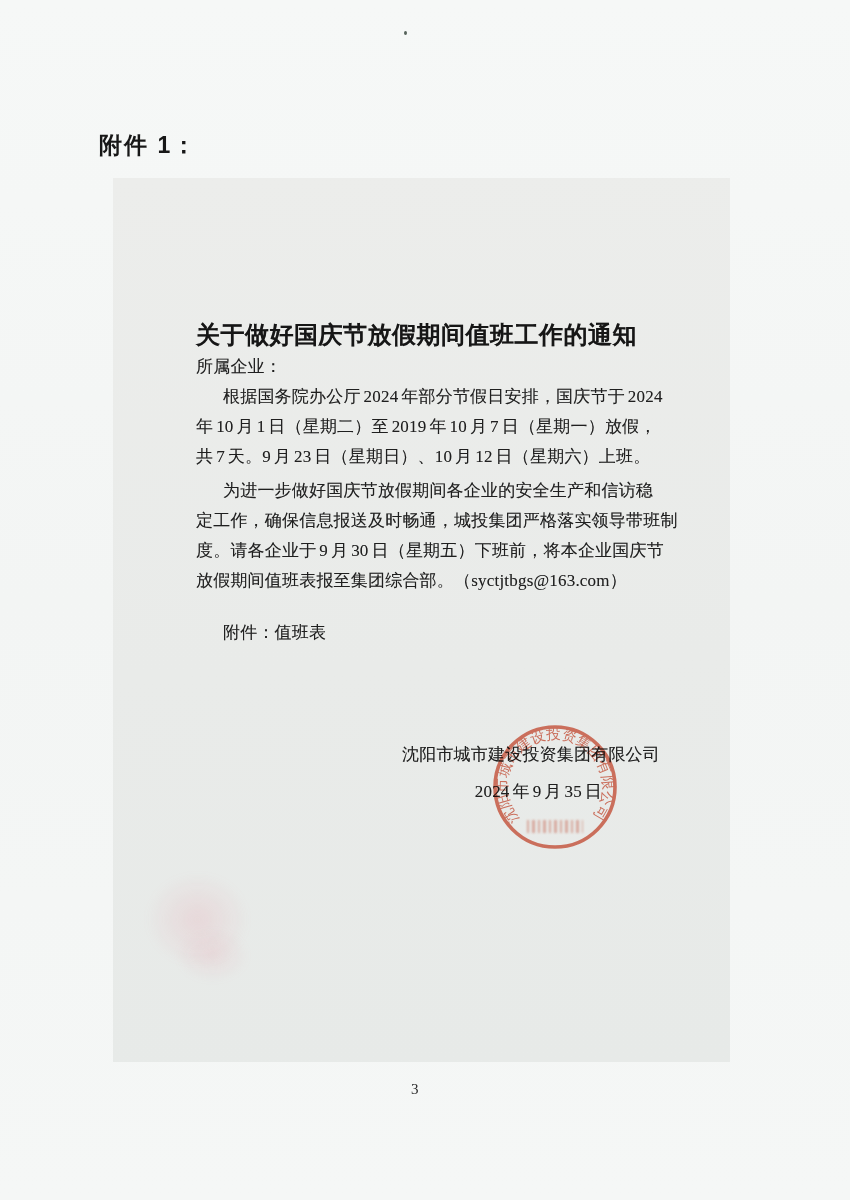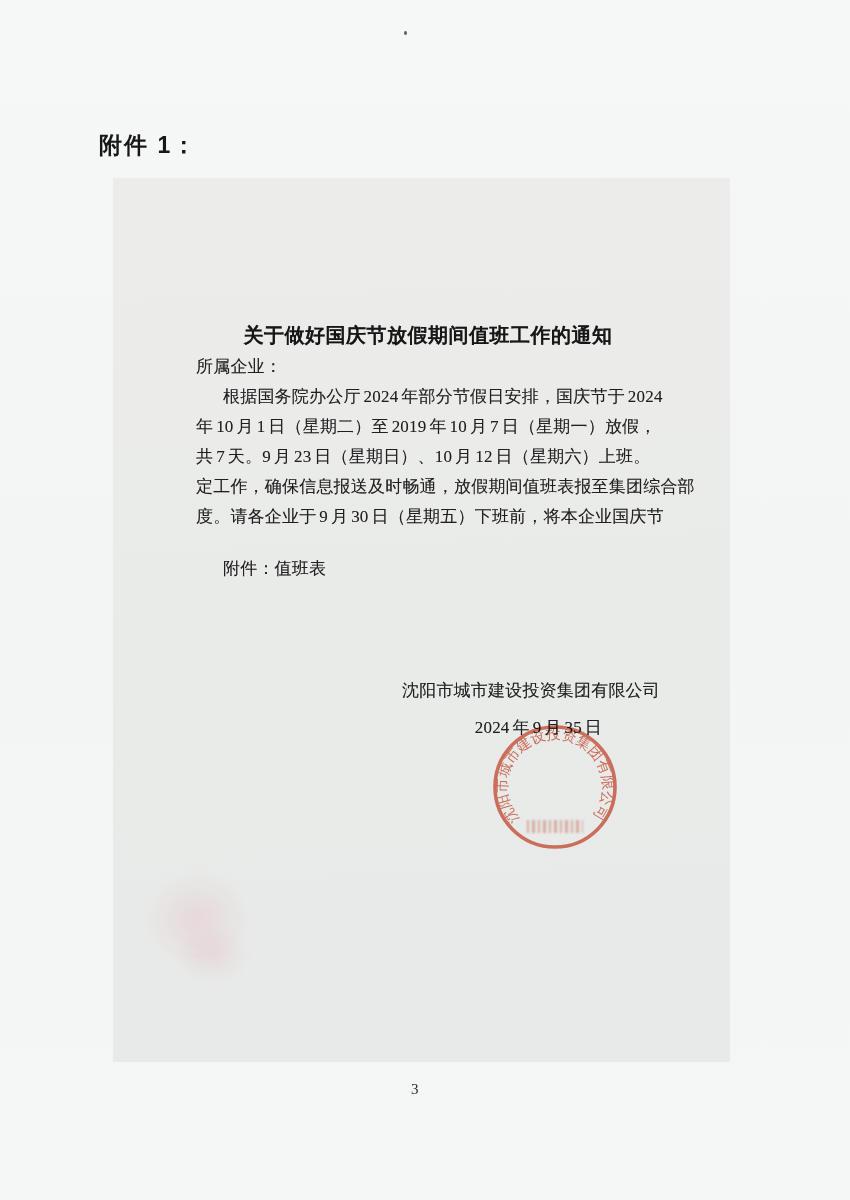--- a/index.html
+++ b/index.html
@@ -32,24 +32,23 @@
   .inner-page {
     position: absolute;
     left: 113px;
     top: 178px;
     width: 617px;
     height: 884px;
     background: linear-gradient(178deg, #ecedeb 0%, #e9ebe9 55%, #e7eae8 100%);
     padding: 140px 70px 0 83px;
   }
   .title {
-    font-size: 20px;
+    font-size: 24px;
     font-weight: 700;
     color: #161616;
-    text-align: center;
     line-height: 34px;
     white-space: nowrap;
     letter-spacing: 0.5px;
     text-shadow: 0 0 0.6px rgba(20,20,20,0.45);
   }
   .doc-body {
     font-size: 17px;
     line-height: 30px;
     color: #1f1f1f;
     letter-spacing: 0.2px;
@@ -128,22 +127,24 @@
 
   <div class="inner-page">
 
     <div class="title">关于做好国庆节放假期间值班工作的通知</div>
 
     <div class="doc-body">
       <div class="line">所属企业：</div>
       <div class="line ind">根据国务院办公厅 2024 年部分节假日安排，国庆节于 2024</div>
       <div class="line">年 10 月 1 日（星期二）至 2019 年 10 月 7 日（星期一）放假，</div>
       <div class="line">共 7 天。9 月 23 日（星期日）、10 月 12 日（星期六）上班。</div>
-      <div class="line">定工作，确保信息报送及时畅通，放假期间值班表报至集团综合部</div>
+      <div class="line ind p2">为进一步做好国庆节放假期间各企业的安全生产和信访稳</div>
+      <div class="line">定工作，确保信息报送及时畅通，城投集团严格落实领导带班制</div>
       <div class="line">度。请各企业于 9 月 30 日（星期五）下班前，将本企业国庆节</div>
+      <div class="line">放假期间值班表报至集团综合部。（syctjtbgs@163.com）</div>
 
       <div class="line attach-note">附件：值班表</div>
 
       <div class="sign-block">
         <div class="signer">沈阳市城市建设投资集团有限公司</div>
         <div class="date">2024 年 9 月 35 日</div>
       </div>
 
     </div>
   </div>

